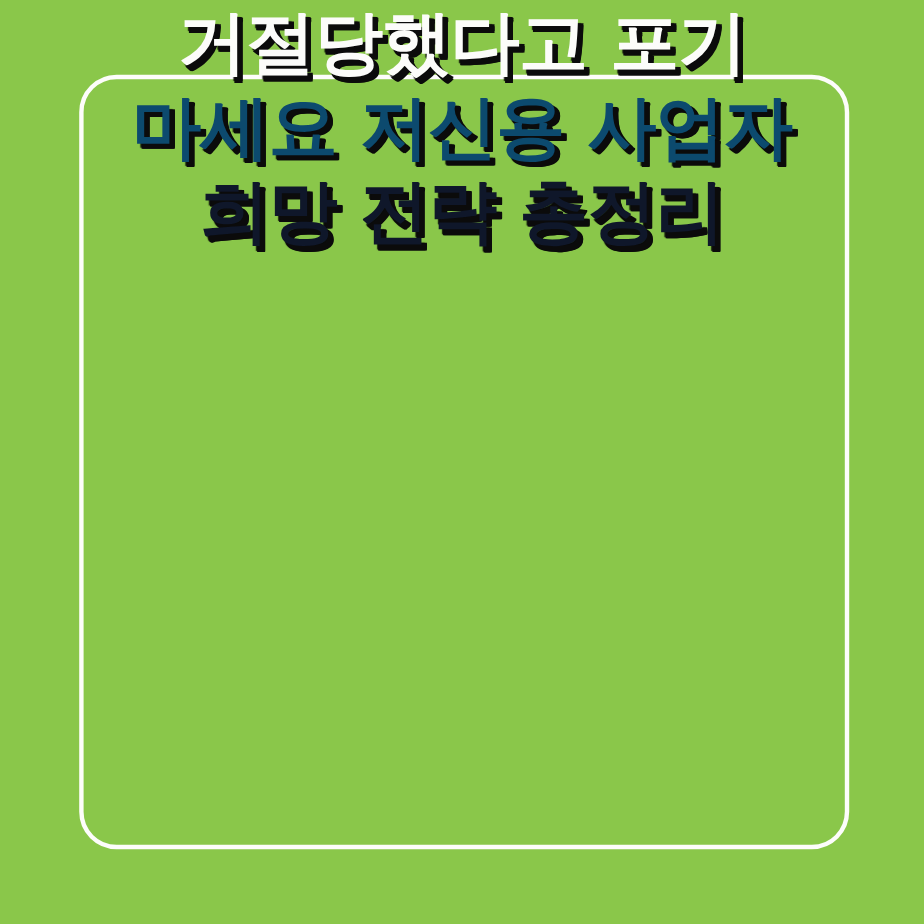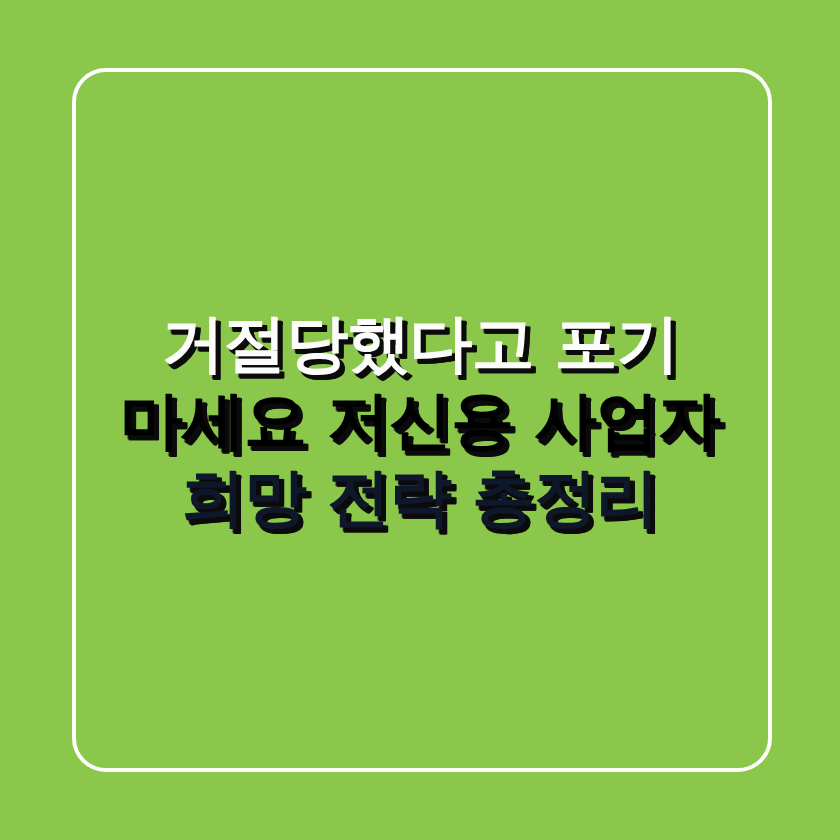--- a/index.html
+++ b/index.html
@@ -39,21 +39,21 @@
   
   #headline {
     position: absolute;
     left: 0;
     right: 0;
     top: 0;
     bottom: 0;
     display: flex;
     flex-direction: column;
     align-items: center;
-    justify-content: center;
+    justify-content: flex-start;
     padding: 0 86px;
     box-sizing: border-box;
   }
 
   .headline-line {
     display: block;
     width: 100%;
     text-align: center;
     font-family: "DejaVu Sans", "Liberation Sans", sans-serif;
     font-size: 63px;
@@ -71,17 +71,17 @@
 </style>
 </head>
 <body>
 
 <div id="card" style="background: rgb(138, 199, 74);">
 
   <div id="frame" style="border-color: rgb(253, 253, 251); border-width: 4px; border-radius: 34px;"></div>
 
   <div id="headline">
     <span class="headline-line" style="color: rgb(252, 252, 250); text-shadow: rgb(11, 11, 11) 5px 5px 0px, rgb(11, 11, 11) 4px 5px 0px, rgb(11, 11, 11) 5px 4px 0px, rgba(0, 0, 0, 0.85) 3px 4px 1px;">거절당했다고 포기</span>
-    <span class="headline-line" style="color: #000000; text-shadow: rgb(11, 11, 11) 5px 5px 0px, rgb(11, 11, 11) 4px 5px 0px, rgb(11, 11, 11) 5px 4px 0px, rgba(0, 0, 0, 0.85) 3px 4px 1px;">마세요 저신용 사업자</span>
+    <span class="headline-line" style="color: #0c4a6e; text-shadow: rgb(11, 11, 11) 5px 5px 0px, rgb(11, 11, 11) 4px 5px 0px, rgb(11, 11, 11) 5px 4px 0px, rgba(0, 0, 0, 0.85) 3px 4px 1px;">마세요 저신용 사업자</span>
     <span class="headline-line" style="color: #0f172a; text-shadow: rgb(11, 11, 11) 5px 5px 0px, rgb(11, 11, 11) 4px 5px 0px, rgb(11, 11, 11) 5px 4px 0px, rgba(0, 0, 0, 0.85) 3px 4px 1px;">희망 전략 총정리</span>
   </div>
 
 </div>
 
 </body></html>

